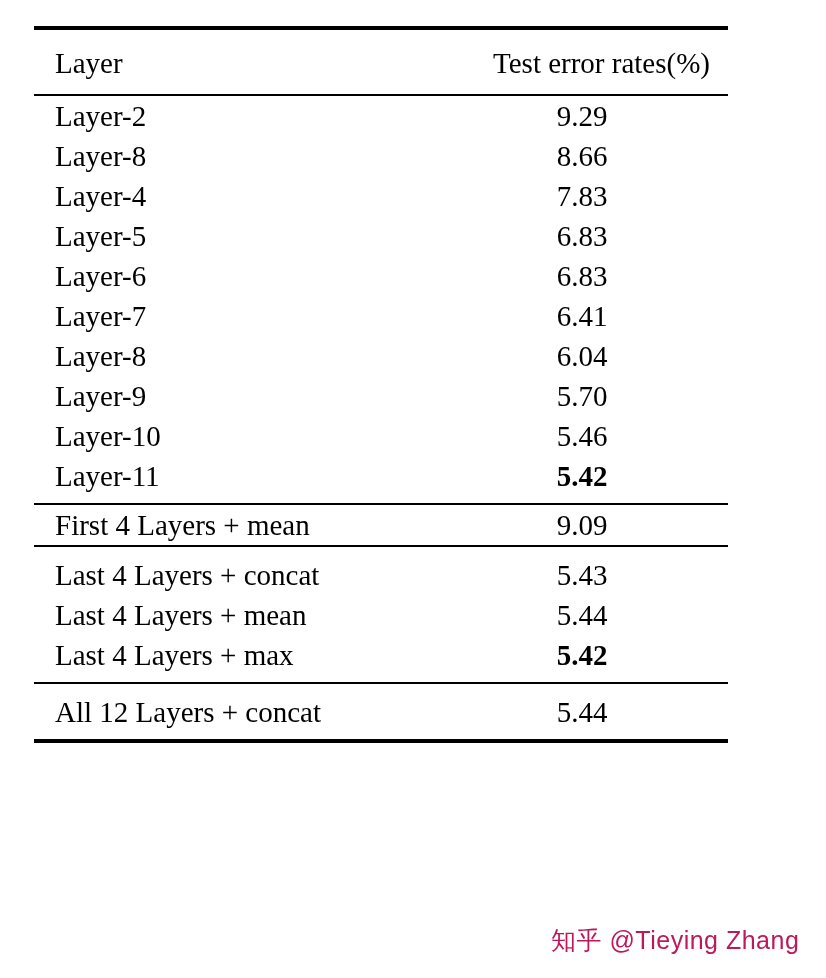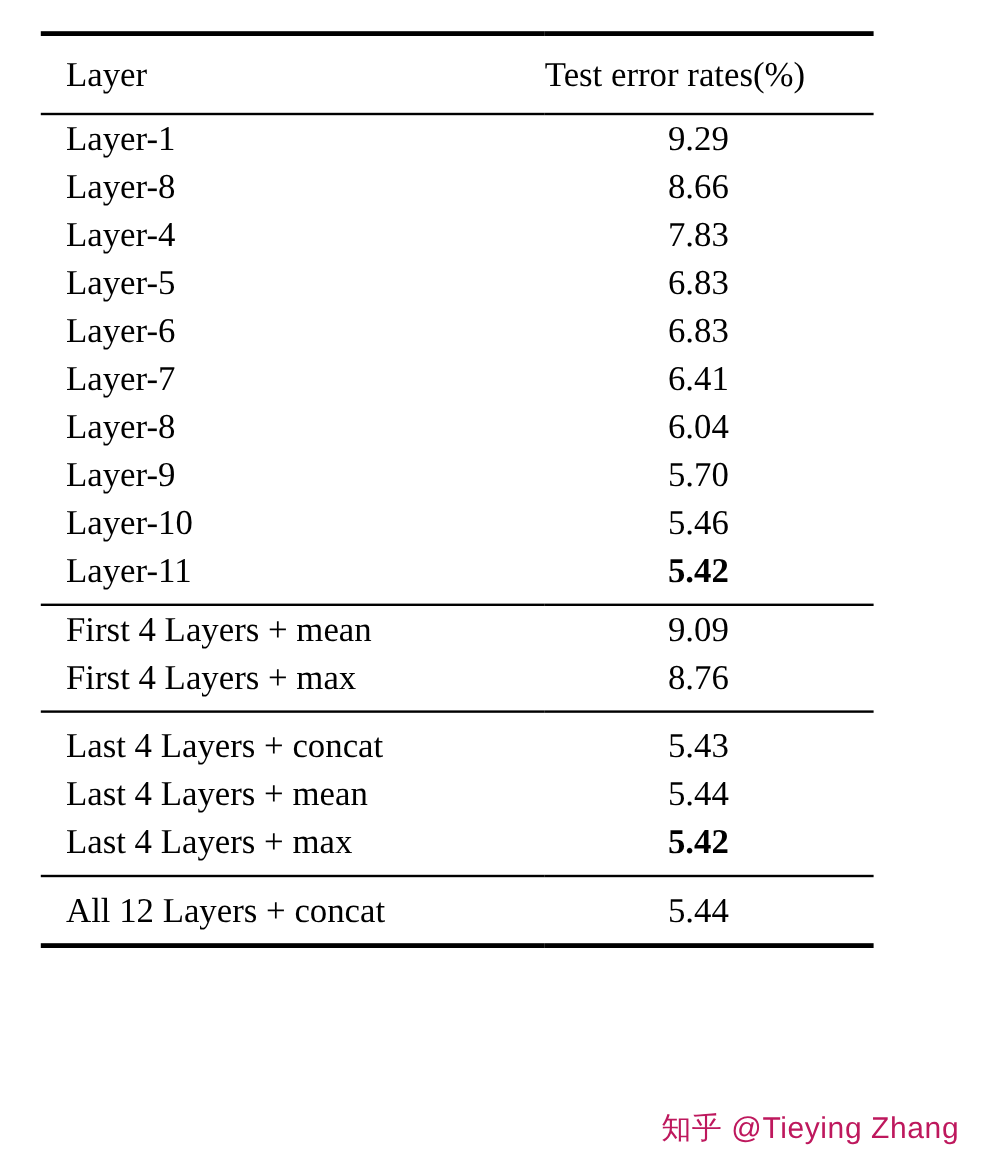--- a/index.html
+++ b/index.html
@@ -63,21 +63,21 @@
     vertical-align: baseline;
   }
 
   th.col-head-layer {
     text-align: left;
     padding-left: 21px;
     padding-top: 13px;
     padding-bottom: 11px;
   }
   th.col-head-value {
-    text-align: left;
+    text-align: right;
     padding-top: 13px;
     padding-bottom: 11px;
     padding-right: 18px;
   }
 
   td.cell-layer {
     text-align: left;
     padding-left: 21px;
   }
   td.cell-value {
@@ -125,21 +125,21 @@
           <td colspan="2"></td>
         </tr>
         <tr>
           <th class="col-head col-head-layer">Layer</th>
           <th class="col-head col-head-value">Test error rates(%)</th>
         </tr>
         <tr class="rule-thin">
           <td colspan="2"></td>
         </tr>
         <tr class="data-row">
-          <td class="cell cell-layer">Layer-1</td>
+          <td class="cell cell-layer">Layer-2</td>
           <td class="cell cell-value">9.29</td>
         </tr>
         <tr class="data-row">
           <td class="cell cell-layer">Layer-8</td>
           <td class="cell cell-value">8.66</td>
         </tr>
         <tr class="data-row">
           <td class="cell cell-layer">Layer-4</td>
           <td class="cell cell-value">7.83</td>
         </tr>
@@ -171,24 +171,20 @@
           <td class="cell cell-layer">Layer-11</td>
           <td class="cell cell-value bold">5.42</td>
         </tr>
         <tr class="rule-thin">
           <td colspan="2"></td>
         </tr>
         <tr class="data-row">
           <td class="cell cell-layer">First 4 Layers + mean</td>
           <td class="cell cell-value">9.09</td>
         </tr>
-        <tr class="data-row last-in-group">
-          <td class="cell cell-layer">First 4 Layers + max</td>
-          <td class="cell cell-value">8.76</td>
-        </tr>
         <tr class="rule-thin">
           <td colspan="2"></td>
         </tr>
         <tr class="data-row first-in-group">
           <td class="cell cell-layer">Last 4 Layers + concat</td>
           <td class="cell cell-value">5.43</td>
         </tr>
         <tr class="data-row">
           <td class="cell cell-layer">Last 4 Layers + mean</td>
           <td class="cell cell-value">5.44</td>

